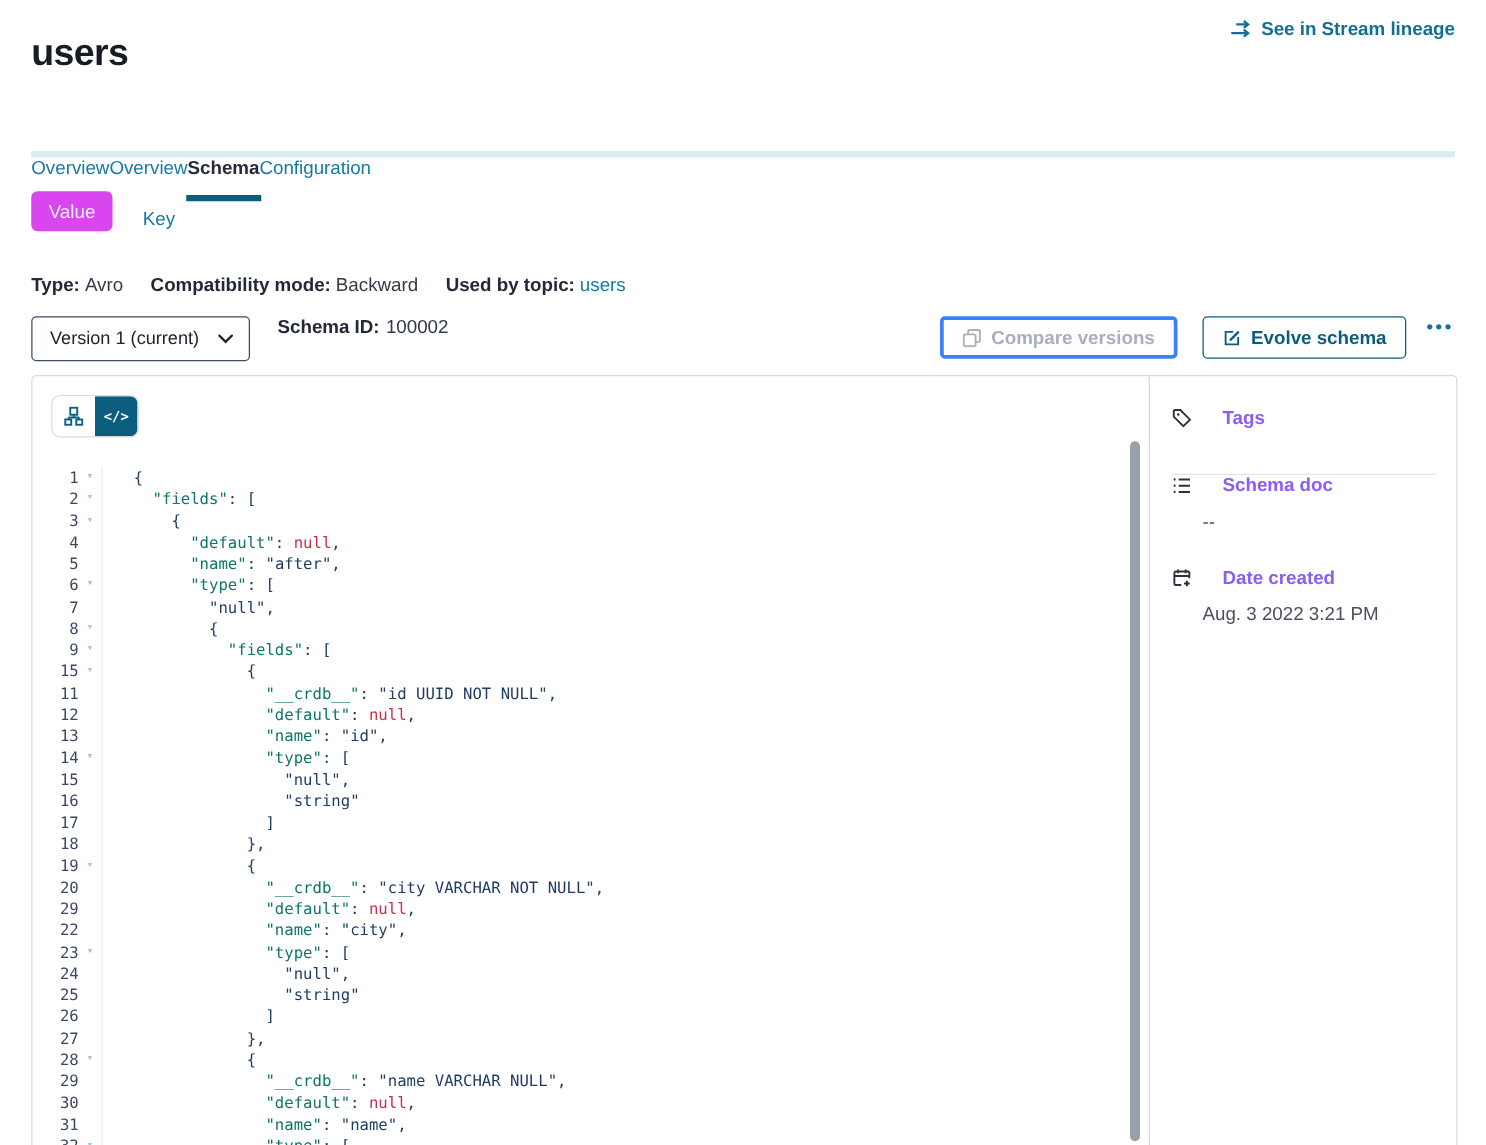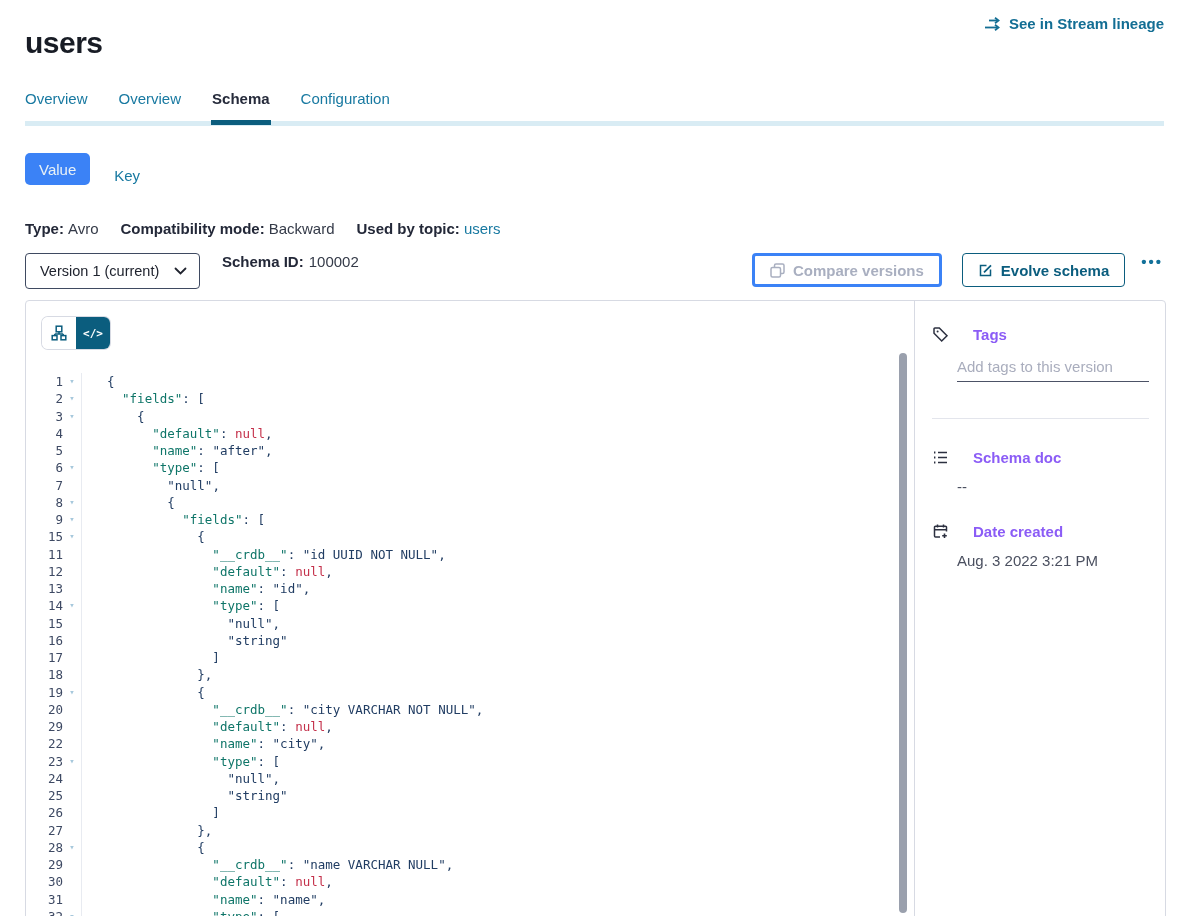--- a/index.html
+++ b/index.html
@@ -1,33 +1,33 @@
 <!DOCTYPE html>
 <html><head>
 <meta charset="utf-8">
 <style>
   html,body{margin:0;padding:0;width:1189px;height:916px;overflow:hidden;background:#ffffff;
     font-family:"Liberation Sans",sans-serif;color:#2b2f3a;}
 
   
   .page-title{position:absolute;left:25px;top:6px;font-size:30px;font-weight:700;color:#181c25;letter-spacing:-.5px;}
-  .lineage-link{position:absolute;top:15px;right:25px;display:flex;align-items:flex-end;gap:7px;
+  .lineage-link{position:absolute;top:15px;right:25px;display:flex;align-items:flex-start;gap:7px;
     color:#136e94;font-size:15px;font-weight:600;cursor:pointer;}
 
   
   .tabbar{position:absolute;left:25px;top:90px;width:1139px;}
-  .tabs{display:flex;gap:31px;padding-bottom:13px;}
+  .tabs{display:flex;padding-bottom:13px;margin-top:36px;}
   .tab{font-size:15px;font-weight:500;color:#1879a1;cursor:pointer;position:relative;}
   .tab.active{color:#262b3b;font-weight:600;}
   .tab.active::after{content:'';position:absolute;left:-1px;right:-1px;bottom:-18px;height:5px;background:#0b5d7e;z-index:2;}
   .tab-track{position:absolute;left:0;right:0;top:31px;height:5px;background:#d9ecf4;z-index:1;}
 
   
   .vk-row{position:absolute;left:25px;top:153px;display:flex;align-items:center;gap:24px;}
-  .vk-btn{height:32px;padding:0 14px;border-radius:5px;background:#3b82f6;color:#e8f1f6;
+  .vk-btn{height:32px;padding:0 14px;border-radius:5px;background:#d946ef;color:#e8f1f6;
     font-size:15px;display:flex;align-items:center;border:none;cursor:pointer;}
   .vk-key{color:#1879a1;font-size:15px;cursor:pointer;margin-top:12px;}
 
   
   .meta-row{position:absolute;left:25px;top:220px;display:flex;gap:22px;font-size:15px;color:#343a48;}
   .meta-row b{color:#232838;font-weight:700;margin-right:4px;}
   .meta-link{color:#1879a1;cursor:pointer;}
 
   
   .version-row{position:absolute;left:25px;top:253px;width:1139px;height:36px;display:flex;align-items:flex-start;}
@@ -67,21 +67,21 @@
   
   .side-pane{flex:1;border-left:1px solid #d7dae3;padding:25px 16px 0 17px;box-sizing:border-box;}
   .side-head{display:flex;align-items:center;gap:24px;font-size:15px;font-weight:700;color:#8b5cf6;}
   .side-head svg{flex:0 0 auto;}
   .tags-input{margin:15px 0 0 25px;width:192px;border:none;border-bottom:1.5px solid #4c5266;
     padding:0 0 6px 0;font-size:15px;color:#2c3040;background:transparent;outline:none;
     font-family:"Liberation Sans",sans-serif;}
   .tags-input::placeholder{color:#a9adbd;}
   .side-divider{border:none;border-top:1px solid #e3e5ec;margin:36px 0 0 0;}
   .side-value{margin:12px 0 0 25px;font-size:15px;color:#4b5060;}
-  .mt-sd{margin-top:30px;} .mt-dc{margin-top:28px;}
+  .mt-sd{} .mt-dc{margin-top:28px;}
 
   svg{display:block;}
 </style>
 </head>
 <body>
 
 <h1 class="page-title">users</h1>
 
 <div class="lineage-link">
   <span>
@@ -335,21 +335,20 @@
   <div class="side-pane">
     <div class="side-head">
       <span>
         <svg width="17" height="17" viewBox="0 0 17 17" fill="none" stroke="#2c3040" stroke-width="1.5">
           <path d="M2 2.9 A0.9 0.9 0 0 1 2.9 2 H7.3 L15 9.7 L9.7 15 L2 7.3 Z"></path>
           <circle cx="5.6" cy="5.6" r="1" fill="#2c3040" stroke="none"></circle>
         </svg>
       </span>
       <span>Tags</span>
     </div>
-    <input class="tags-input" type="text" placeholder="Add tags to this version" style="">
     <hr class="side-divider">
 
     <div class="side-head mt-sd">
       <span>
         <svg width="17" height="17" viewBox="0 0 17 17" fill="none" stroke="#2c3040" stroke-width="1.6">
           <path d="M6 3.5 H15 M6 8.5 H15 M6 13.5 H15"></path>
           <path d="M2 3.5 H3.4 M2 8.5 H3.4 M2 13.5 H3.4" stroke-width="1.9"></path>
         </svg>
       </span>
       <span>Schema doc</span>

